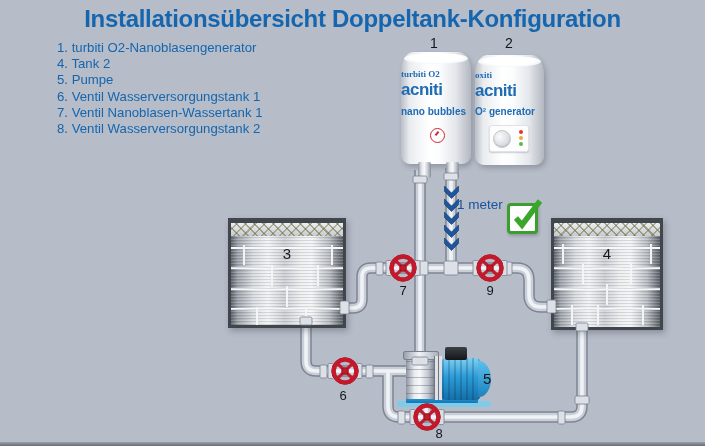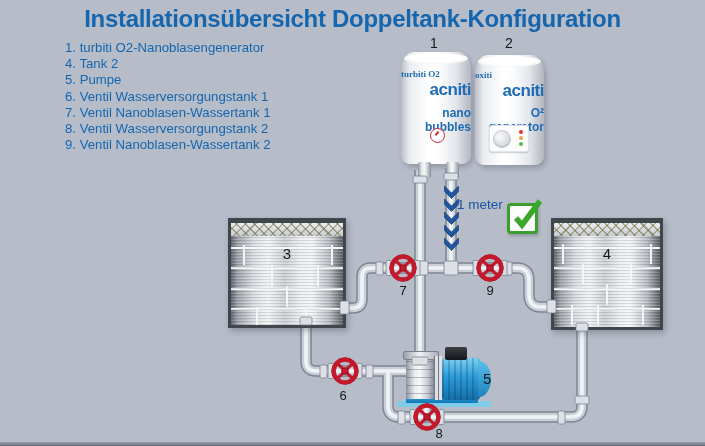--- a/index.html
+++ b/index.html
@@ -3,21 +3,21 @@
 <meta charset="utf-8">
 <style>
   html,body{margin:0;padding:0;background:#888e9a;}
   #stage{position:relative;width:705px;height:446px;background:#b6bcc8;overflow:hidden;
          font-family:"Liberation Sans",sans-serif;}
   .abs{position:absolute;}
   .layer{position:absolute;left:0;top:0;width:705px;height:446px;}
   
   #title{left:0;top:5px;width:705px;text-align:center;font-size:24px;font-weight:700;
          color:#1566ae;letter-spacing:-0.3px;}
-  #legend{left:57px;top:40px;color:#1566ae;font-size:13.2px;line-height:16.2px;margin-left:8px;}
+  #legend{left:57px;top:40px;color:#1566ae;font-size:13.2px;line-height:16.2px;}
   .legend-row span{white-space:pre;}
   .callout{color:#15171a;font-size:14px;text-align:center;width:16px;}
   .biglab{color:#15171a;font-size:15px;}
   .valvelab{color:#15171a;font-size:13px;width:16px;text-align:center;}
   #meter-label{left:457px;top:197px;font-size:13.5px;font-weight:400;color:#17549e;}
   
   .pipe-edge use{stroke:#7d8492;stroke-width:11.5;fill:none;stroke-linejoin:round;}
   .pipe-mid  use{stroke:#c9ced7;stroke-width:8.5;fill:none;stroke-linejoin:round;}
   .pipe-core use{stroke:#eff2f6;stroke-width:3.6;fill:none;stroke-linejoin:round;}
   .coupling{fill:#dde1e7;stroke:#79808e;stroke-width:.8;}
@@ -43,23 +43,23 @@
     background-position:0 0,0 -8px,0 0;}
   .seam{position:absolute;width:2px;background:#f3f4f6;}
   .tank-label{position:absolute;left:0;right:0;top:22px;text-align:center;font-size:15px;color:#15171a;}
   
   .device{background:linear-gradient(90deg,#b9bec7 0%,#e9ecef 12%,#ffffff 40%,#fbfcfd 55%,#e4e7eb 78%,#b2b7c0 100%);
           border-radius:12px 12px 9px 9px / 20px 20px 9px 9px;
           box-shadow:2px 3px 5px rgba(40,45,55,.25);overflow:visible;}
   .device::before{content:"";position:absolute;left:4%;top:1px;width:92%;height:11px;
           border-radius:50%;background:radial-gradient(ellipse at 50% 40%,#ffffff 55%,#dfe3e8);}
   .dev-model{position:absolute;left:0;right:16px;text-align:left;color:#1f6bb4;font-size:9px;font-weight:700;font-family:Liberation Serif, serif;}
-  .dev-brand{position:absolute;left:0;right:0;text-align:right;color:#1f6bb4;font-size:17px;
+  .dev-brand{position:absolute;left:0;right:0;text-align:left;color:#1f6bb4;font-size:17px;
              font-weight:700;letter-spacing:-.5px;}
-  .dev-tag{position:absolute;left:0;right:0;text-align:right;color:#1f6bb4;font-size:12px;font-weight:700;}
+  .dev-tag{position:absolute;left:0;right:0;text-align:left;color:#1f6bb4;font-size:10px;font-weight:700;}
   .gauge{position:absolute;left:29px;top:76px;width:13px;height:13px;border:1.6px solid #cf2433;
          border-radius:50%;background:#fff;}
   .gauge::after{content:"";position:absolute;left:5px;top:1.5px;width:2px;height:5px;
          background:#cf2433;transform:rotate(38deg);}
   .panel{position:absolute;left:14px;top:70px;width:38px;height:25px;background:#fdfdfe;
          border:1px solid #dfe2e8;border-radius:3px;box-shadow:0 1px 1.5px rgba(60,70,90,.25);}
   .knob{position:absolute;left:3px;top:4px;width:16px;height:16px;border-radius:50%;
         border:1px solid #c2c7cf;background:radial-gradient(circle at 35% 35%,#fafbfc,#d6dade 70%,#b9bec6);
         box-shadow:inset 0 -1px 1px rgba(0,0,0,.15);}
   .led{position:absolute;left:29px;width:4px;height:4px;border-radius:50%;}
@@ -231,17 +231,16 @@
   <div class="abs valvelab" style="left:431px;top:426px">8</div>
 
   <div class="abs" id="title">Installationsübersicht Doppeltank-Konfiguration</div>
   <div class="abs" id="legend">
     <div class="legend-row"><span>1.</span> <span>turbiti O2-Nanoblasengenerator</span></div>
     <div class="legend-row"><span>4.</span> <span>Tank 2</span></div>
     <div class="legend-row"><span>5.</span> <span>Pumpe</span></div>
     <div class="legend-row"><span>6.</span> <span>Ventil Wasserversorgungstank 1</span></div>
     <div class="legend-row"><span>7.</span> <span>Ventil Nanoblasen-Wassertank 1</span></div>
     <div class="legend-row"><span>8.</span> <span>Ventil Wasserversorgungstank 2</span></div>
-    <div class="legend-row"><span>9.</span> <span>Ventil Nanoblasen-Wassertank 2</span></div>
   </div>
 
   <div class="abs" id="bottom-edge"></div>
 </div>
 
 </body></html>

